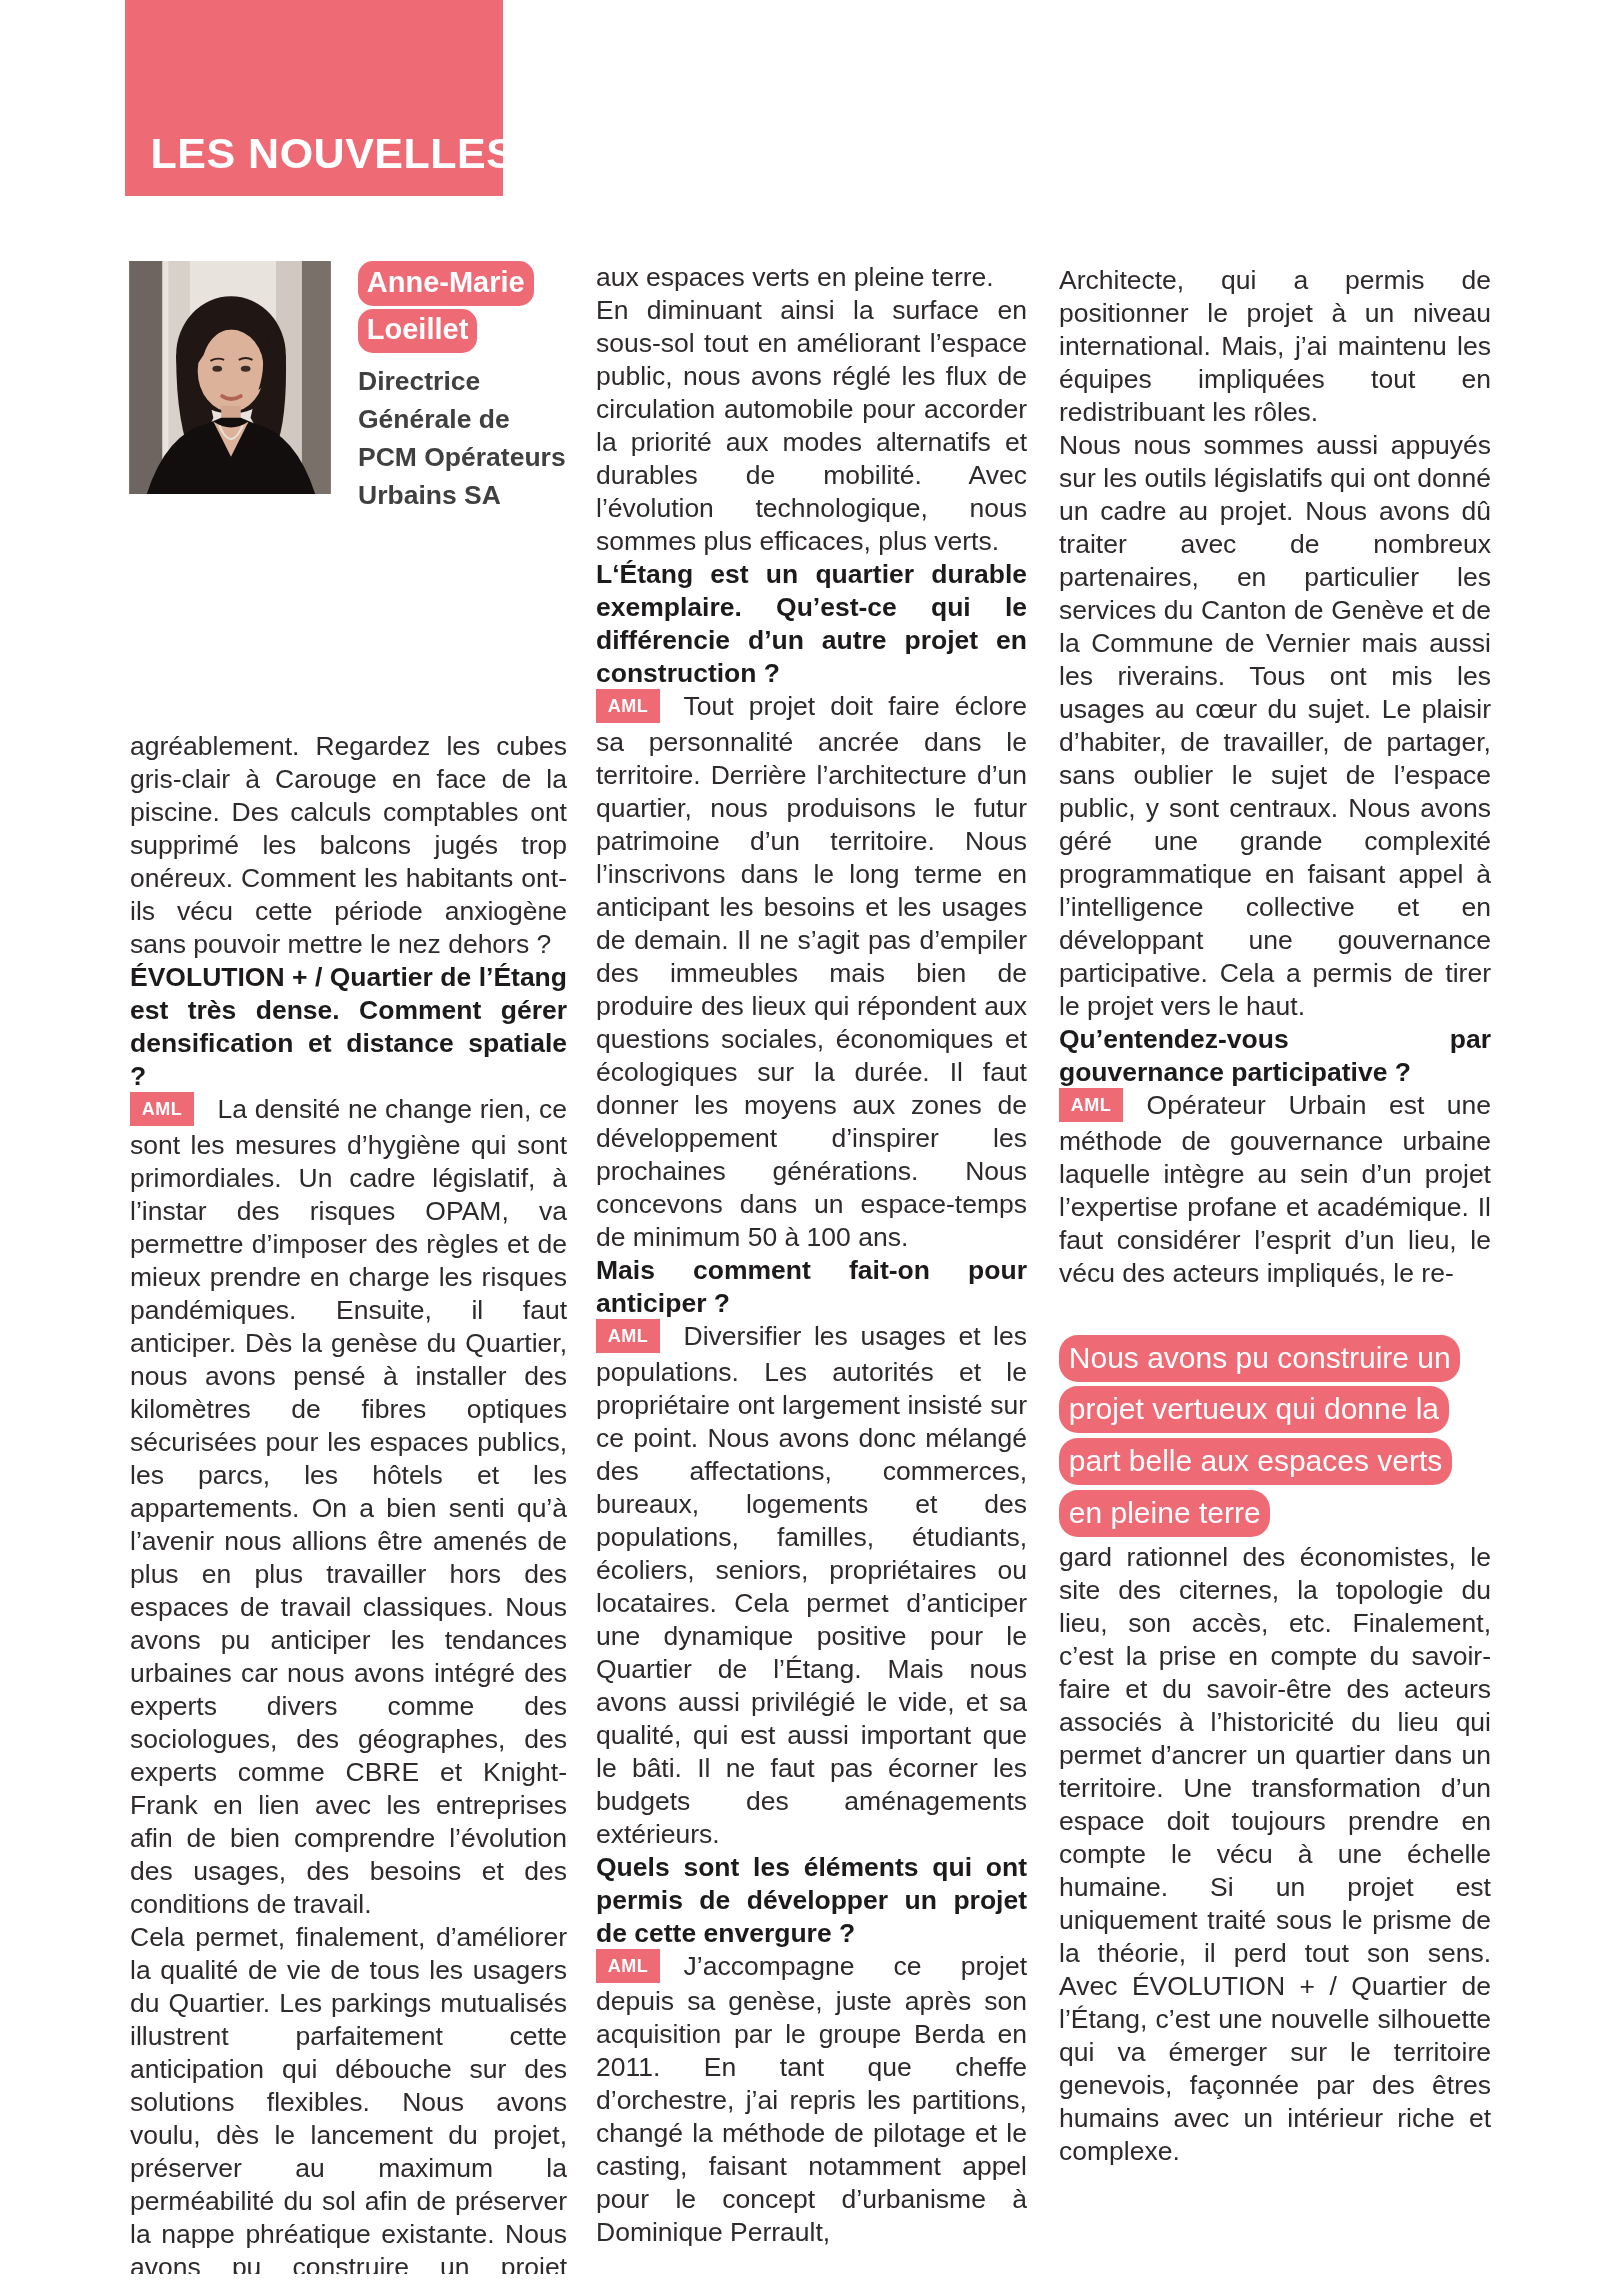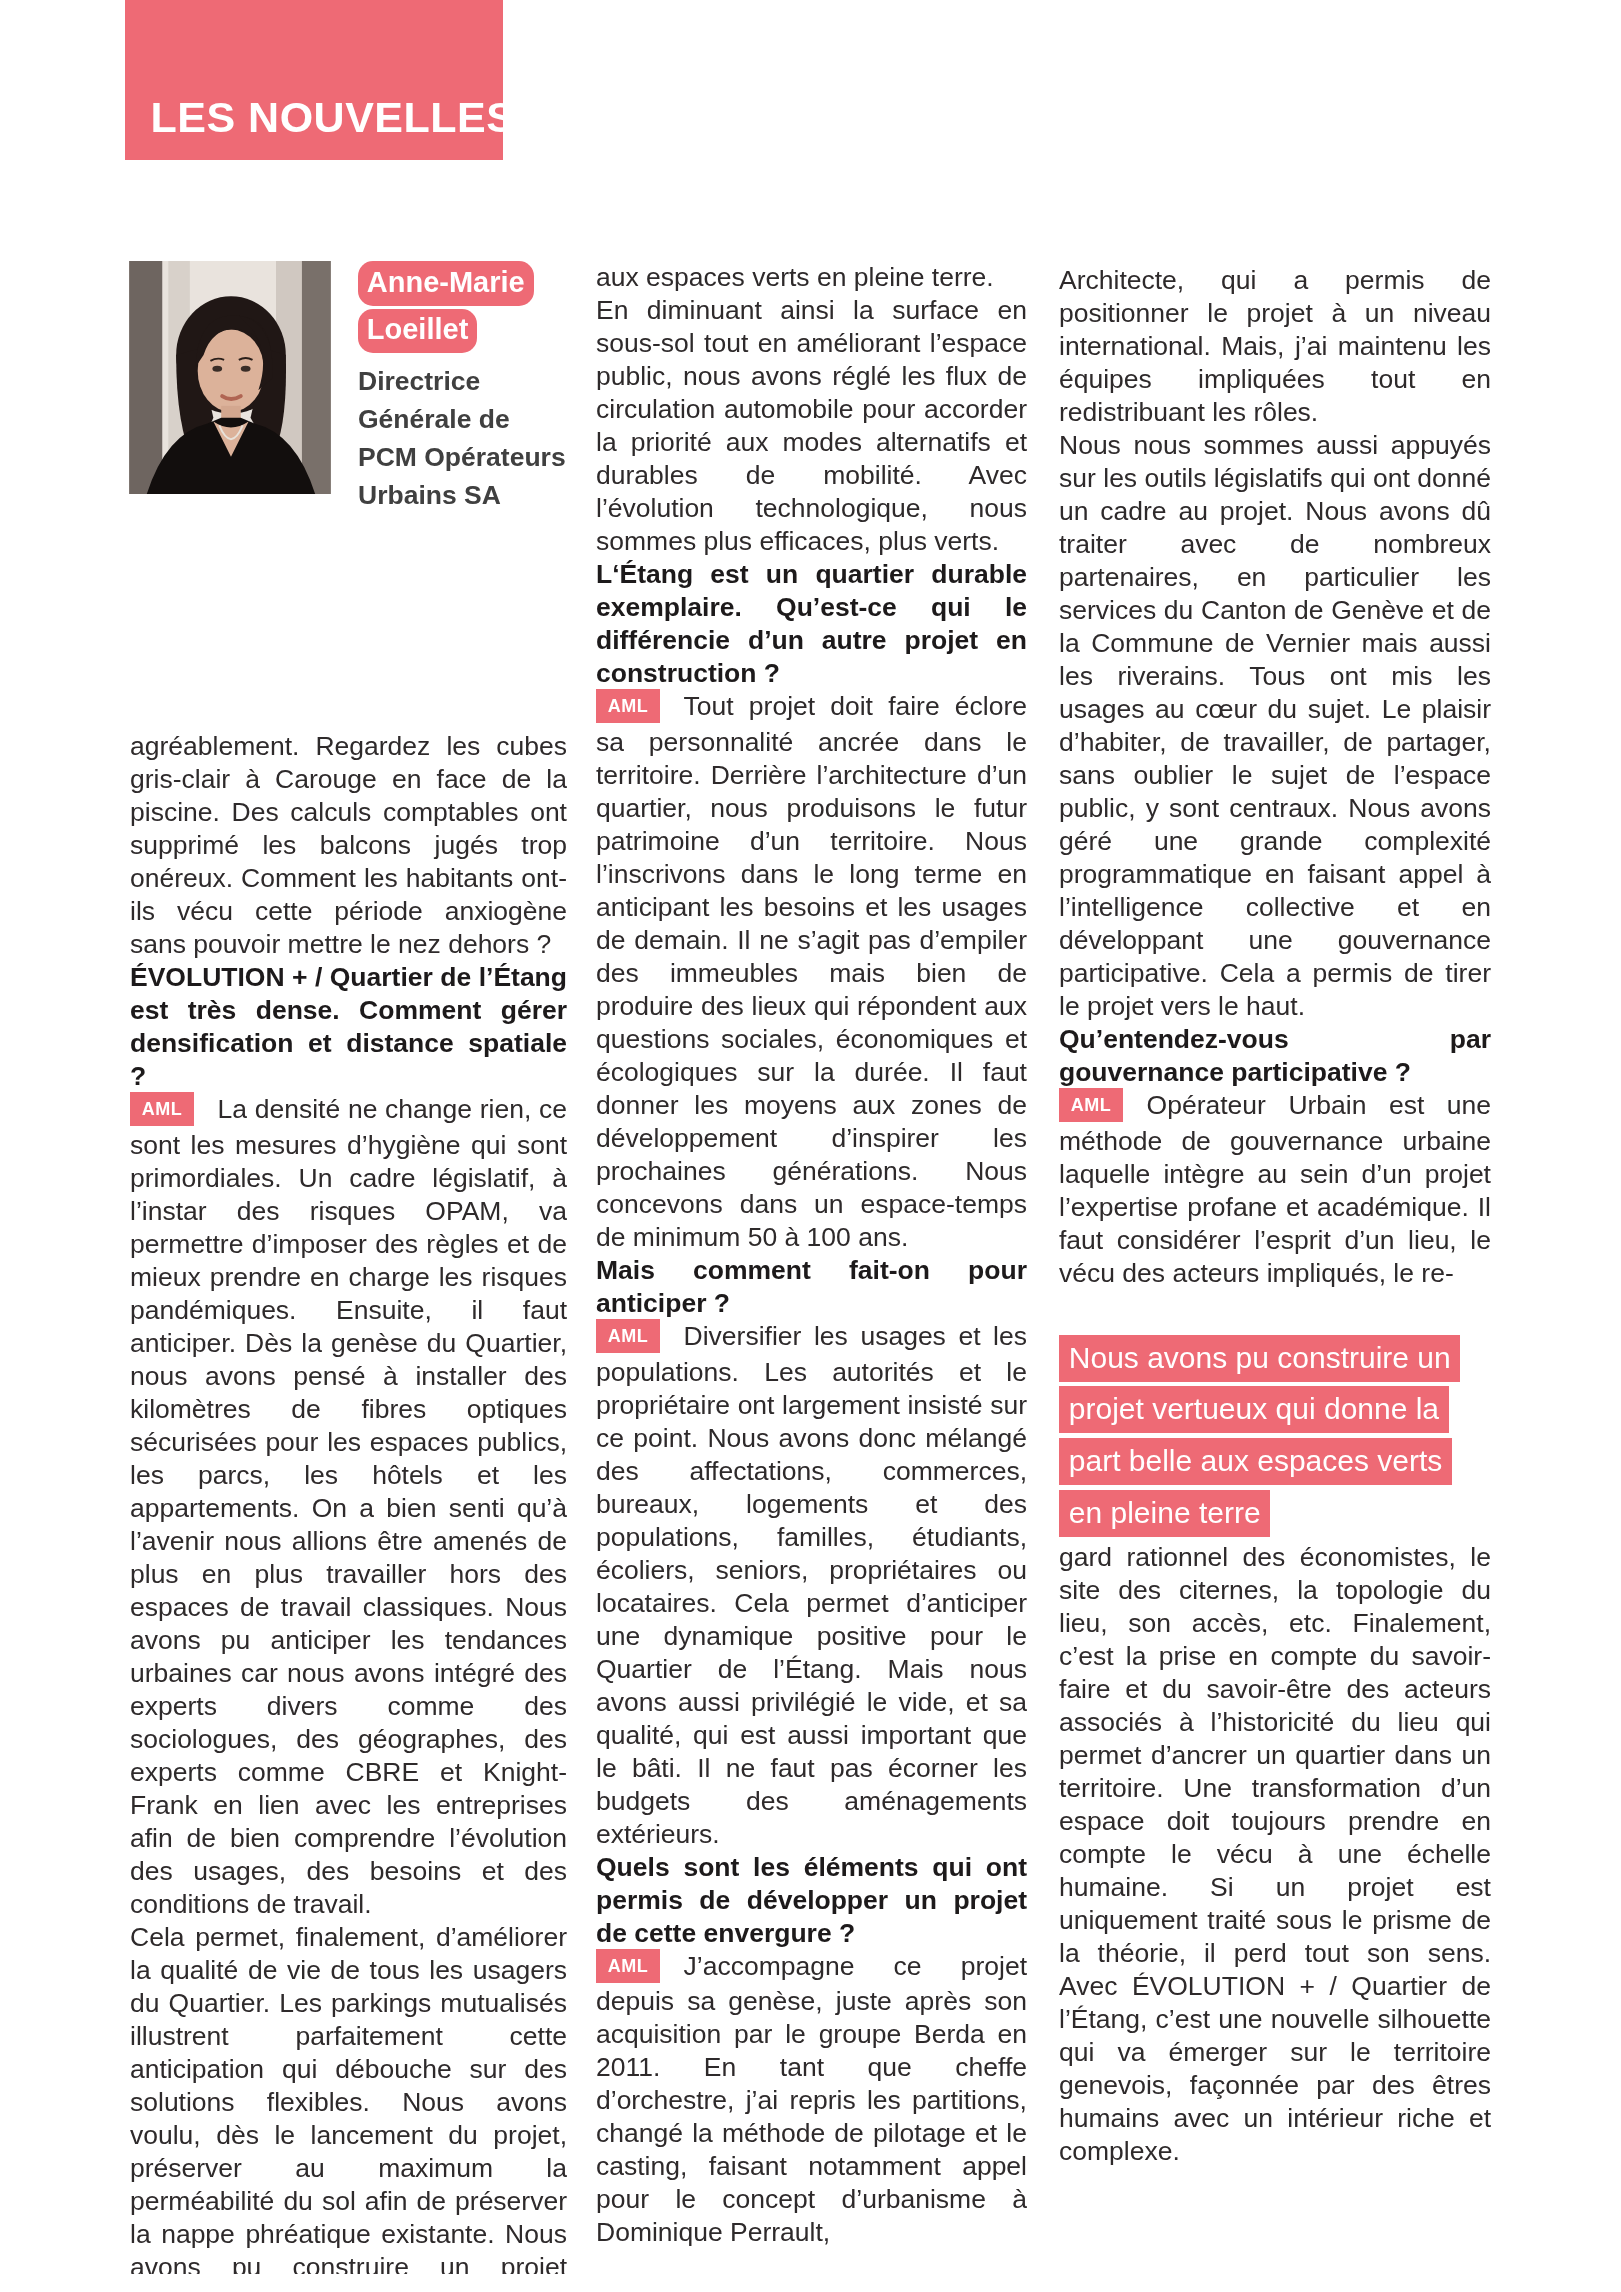--- a/index.html
+++ b/index.html
@@ -2,21 +2,21 @@
 <html lang="fr"><head>
 <meta charset="utf-8">
 <style>
   html,body{margin:0;padding:0;background:#ffffff;}
   .page{
     position:relative;width:1621px;height:2293px;background:#ffffff;
     font-family:"Liberation Sans",sans-serif;color:#2e2a2b;overflow:hidden;
   }
   
   .banner{
-    position:absolute;left:125px;top:0;width:378px;height:160px;
+    position:absolute;left:125px;top:0;width:378px;height:196px;
     background:#ee6a75;color:#ffffff;display:flex;align-items:flex-end;
     padding:0 0 17.6px 25.5px;box-sizing:border-box;
     font-size:43px;font-weight:bold;letter-spacing:0.5px;white-space:nowrap;
   }
   
   .photo{position:absolute;left:129px;top:261px;width:202px;height:233px;overflow:hidden;}
   .photo svg{display:block;}
   
   .caption{position:absolute;left:358px;top:261px;width:216px;}
   .name-line{display:inline-block;background:#ee6a75;color:#ffffff;
@@ -31,21 +31,21 @@
   .col3{left:1059px;top:264px;height:2021px;width:432px;}
   .col p{margin:0;}
   .qhead{font-weight:bold;color:#1d1a1b;margin:33px 0 0 0;text-align:justify;}
   .mt{margin-top:33px;}
   .aml{display:inline-block;background:#ee6a75;color:#ffffff;font-weight:bold;
     font-size:18px;line-height:1;padding:7.8px 11.8px 7.8px;margin-right:23.5px;
     position:relative;top:-2.9px;letter-spacing:0.5px;}
   
   .pull-quote{margin-top:45px;text-align:left;}
   .pq-line{display:table;background:#ee6a75;color:#ffffff;white-space:nowrap;
-    font-size:30px;line-height:39px;padding:2.9px 9.8px 4.9px 9.8px;margin:0 0 4.9px 0;}
+    font-size:30px;line-height:39px;padding:2.9px 9.8px 4.9px 9.8px;margin:0 0 4.9px 0;border-radius:19px;}
 </style>
 </head>
 <body>
 
 <div class="page">
 
   <div class="banner">
     <span>LES NOUVELLES</span>
   </div>
 

